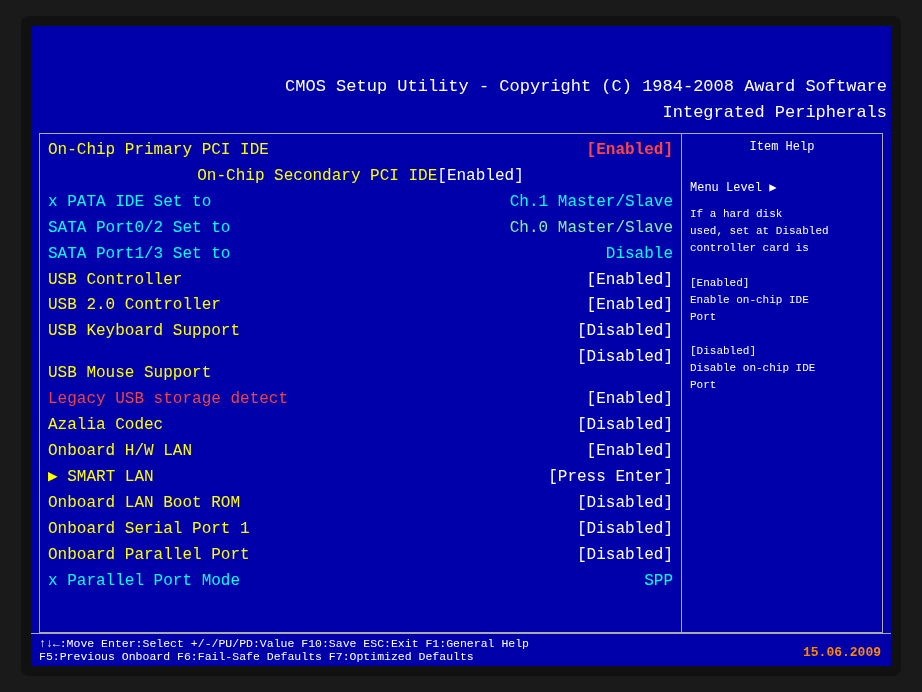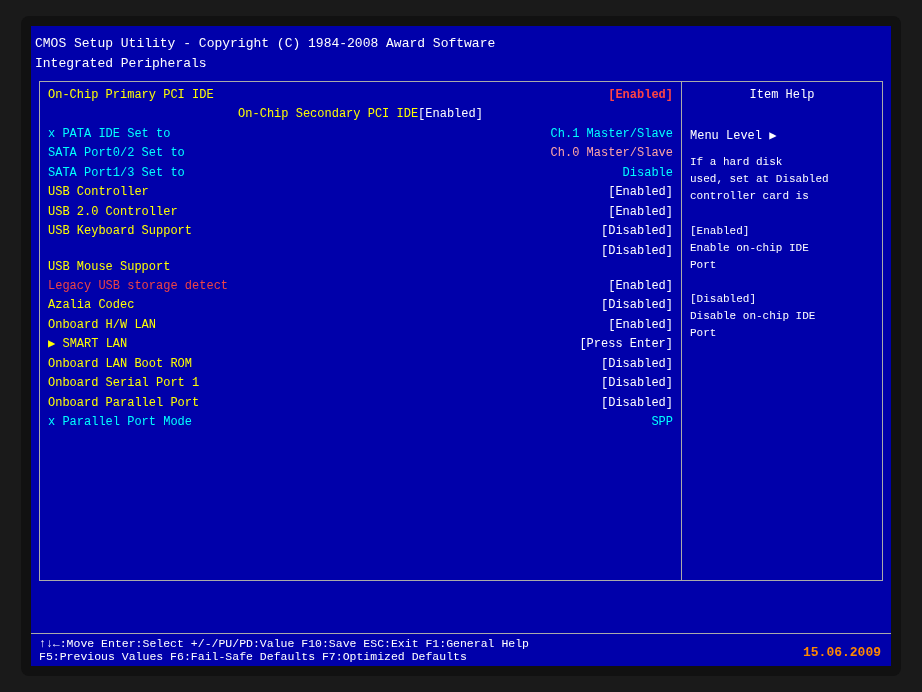--- a/index.html
+++ b/index.html
@@ -25,37 +25,38 @@
       width: 100%;
       height: 100%;
       background: #0000aa;
       color: #ffffff;
       font-size: 13px;
       padding: 0;
       position: relative;
       overflow: hidden;
     }
     .title-bar {
-      text-align: left;
+      text-align: right;
       padding: 8px 4px 4px;
       color: #ffffff;
-      font-size: 13px;
+      font-size: 17px;
       line-height: 1.5;
+      margin-top: 40px;
     }
     .main-area {
       display: flex;
       margin: 4px 8px;
       border: 1px solid #aaaaaa;
       height: 500px;
     }
     .left-panel {
       flex: 1;
       border-right: 1px solid #aaaaaa;
       padding: 4px 8px;
-      font-size: 12px;
+      font-size: 16px;
       line-height: 1.65;
       font-family: Liberation Mono, monospace;
     }
     .right-panel {
       width: 200px;
       padding: 4px 8px;
       font-size: 12px;
       line-height: 1.6;
     }
     .right-panel-title {
@@ -116,21 +117,21 @@
           <div style="display: flex; justify-content: center; line-height: 1.62;">
             <span style="color: rgb(255, 255, 0);">On-Chip Secondary PCI IDE</span>
             <span style="color: rgb(255, 255, 255);">[Enabled]</span>
           </div>
           <div style="display: flex; justify-content: space-between; line-height: 1.62;">
             <span style="color: rgb(0, 255, 255);">x PATA IDE Set to</span>
             <span style="color: rgb(0, 255, 255);">Ch.1 Master/Slave</span>
           </div>
           <div style="display: flex; justify-content: space-between; line-height: 1.62;">
             <span style="color: rgb(0, 255, 255);">  SATA Port0/2 Set to</span>
-            <span style="color: #fca5a5;">Ch.0 Master/Slave</span>
+            <span style="color: #86efac;">Ch.0 Master/Slave</span>
           </div>
           <div style="display: flex; justify-content: space-between; line-height: 1.62;">
             <span style="color: rgb(0, 255, 255);">  SATA Port1/3 Set to</span>
             <span style="color: rgb(0, 255, 255);">Disable</span>
           </div>
           <div style="display: flex; justify-content: space-between; line-height: 1.62;">
             <span style="color: rgb(255, 255, 0);">  USB Controller</span>
             <span style="color: rgb(255, 255, 255);">[Enabled]</span>
           </div>
           <div style="display: flex; justify-content: space-between; line-height: 1.62;">
@@ -195,19 +196,19 @@
             <div>Port</div>
           </div>
       </div>
     </div>
 
     <div class="status-bar">
       <div class="status-line1">
         <span>↑↓←:Move  Enter:Select  +/-/PU/PD:Value  F10:Save  ESC:Exit  F1:General Help</span>
       </div>
       <div class="status-line2">
-        <span>F5:Previous Values  F6:Fail-Safe Defaults  F7:Optimized Defaults</span>
+        <span>F5:Previous Onboard  F6:Fail-Safe Defaults  F7:Optimized Defaults</span>
       </div>
       <div class="timestamp">15.06.2009</div>
     </div>
 
   </div>
 </div>
 
 </body></html>

